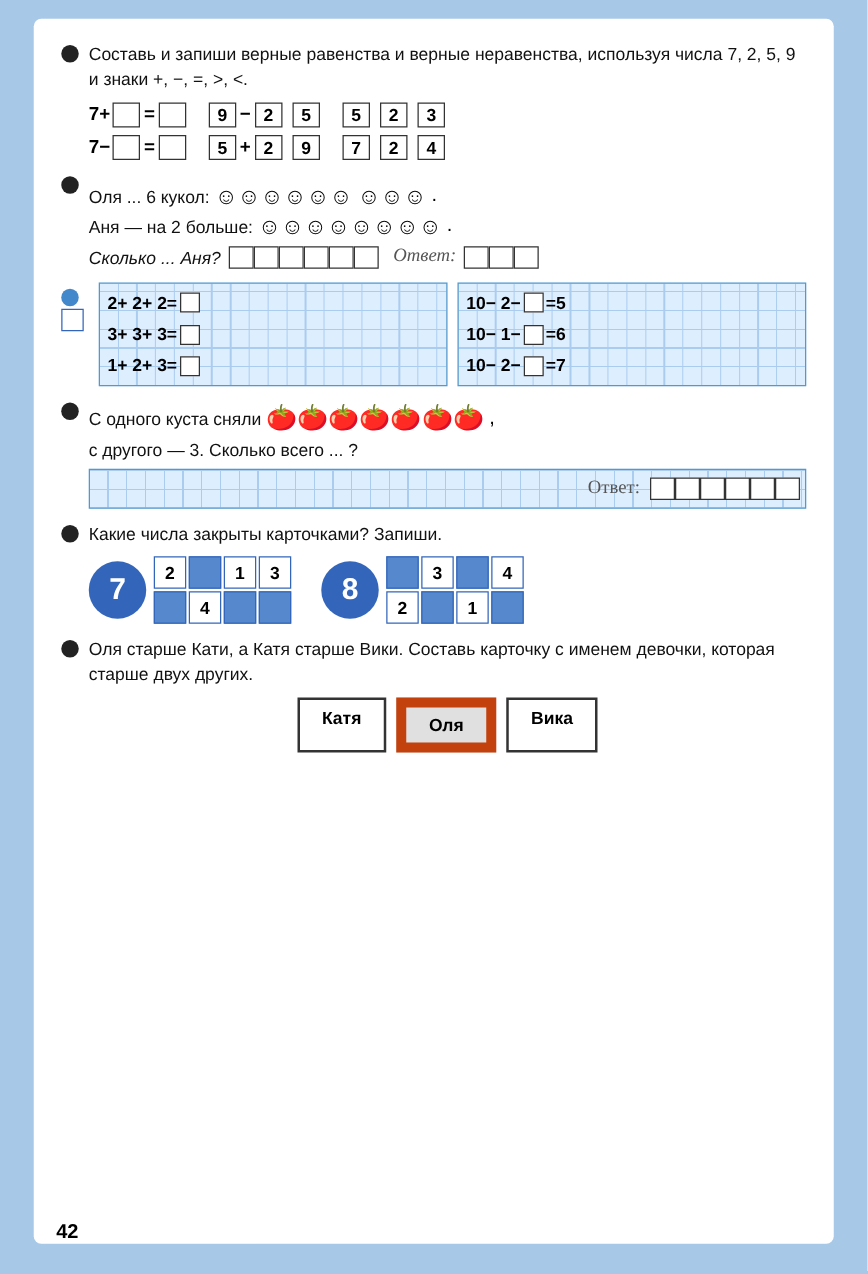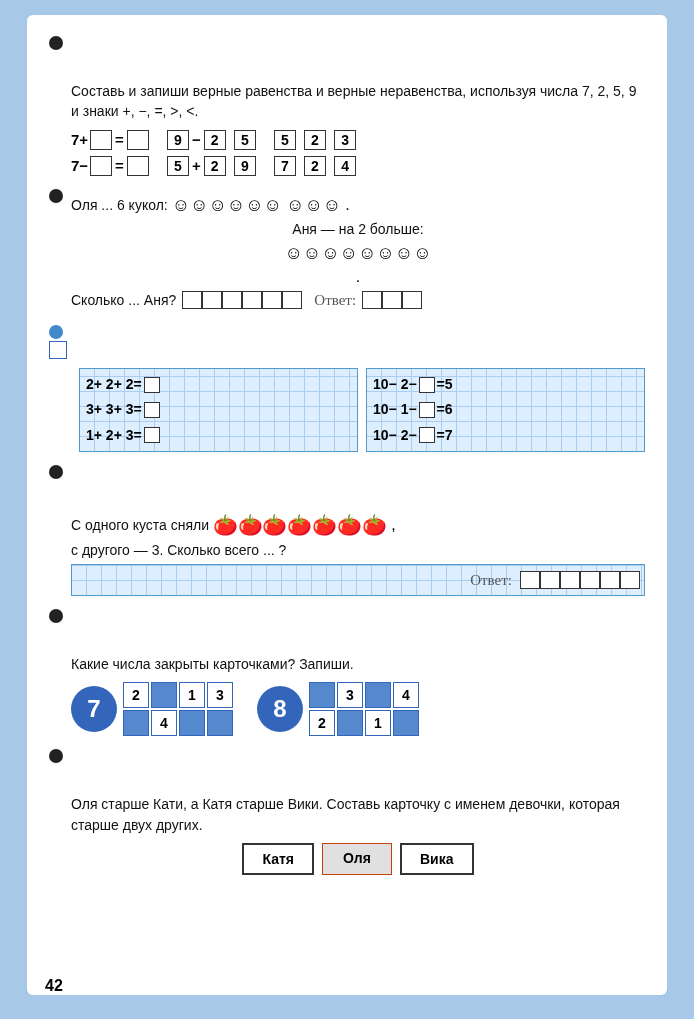--- a/index.html
+++ b/index.html
@@ -38,21 +38,20 @@
     .bullet-blue {
       width: 14px;
       height: 14px;
       min-width: 14px;
       background: #4488cc;
       border-radius: 50%;
       margin-top: 3px;
     }
     .section-content {
       flex: 1;
-      margin-top: 48px;
     }
     .text-block {
       font-size: 14px;
       line-height: 1.45;
       color: #111;
     }
 
     
     .equations-grid {
       display: flex;
@@ -191,21 +190,21 @@
     .name-btn {
       border: 2px solid #333;
       padding: 6px 18px;
       font-size: 14px;
       background: #fff;
       font-weight: bold;
       min-width: 70px;
       text-align: left;
     }
     .name-btn-selected {
-      border: 1px solid #c2410c;
+      border: 8px solid #c2410c;
       padding: 6px 18px;
       font-size: 14px;
       background: #e0e0e0;
       font-weight: bold;
       min-width: 70px;
       text-align: center;
     }
 
     
     .page-number {
@@ -314,26 +313,26 @@
 
   <div class="section">
     <div class="bullet"></div>
     <div class="section-content dolls-section">
       <div class="doll-row">
         <span class="text-block">Оля ... 6 кукол:</span>
         <span style="font-size:18px;">☺☺☺☺☺☺</span>
         <span style="font-size:18px;">☺☺☺</span>
         <span>.</span>
       </div>
-      <div class="doll-row" style="margin-top:1px;flex-direction:column;">
+      <div class="doll-row" style="margin-top:1px;">
         <span class="text-block">Аня — на 2 больше:</span>
         <span style="font-size:18px;">☺☺☺☺☺☺☺☺</span>
         <span>.</span>
       </div>
-      <div class="answer-line" style="margin-top:4px;">
+      <div class="answer-line" style="margin-top:4px;font-style:italic;">
         <span class="text-block">Сколько ... Аня?</span>
         <div class="answer-boxes">
           <div class="answer-cell"></div>
           <div class="answer-cell"></div>
           <div class="answer-cell"></div>
           <div class="answer-cell"></div>
           <div class="answer-cell"></div>
           <div class="answer-cell"></div>
         </div>
         <span class="otvet-script">Ответ:</span>

